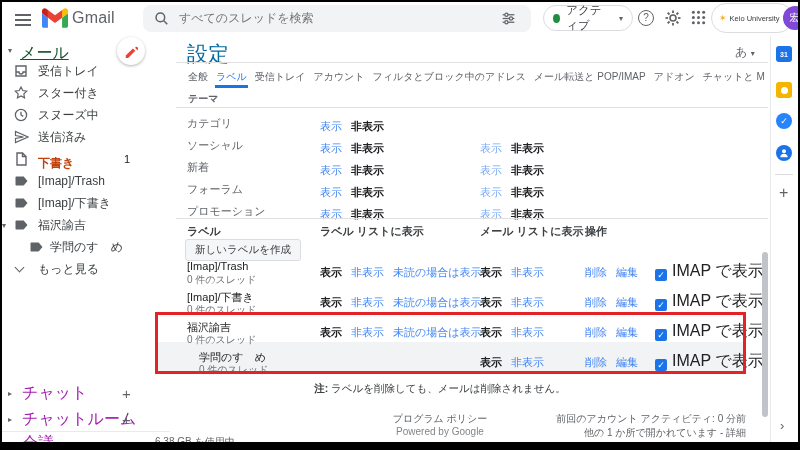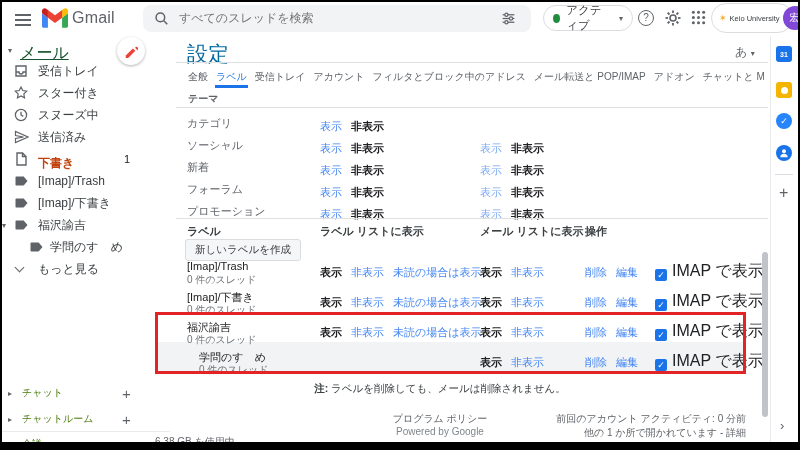--- a/index.html
+++ b/index.html
@@ -34,21 +34,21 @@
   .side-label{font-size:16px;color:#14532d;text-decoration:underline;}
   .compose{left:117px;top:37px;width:28px;height:28px;border-radius:50%;background:#fff;
            box-shadow:0 1px 3px rgba(0,0,0,.3);display:flex;align-items:center;justify-content:center;}
   .nav-item{left:0;width:175px;height:22px;display:flex;align-items:center;}
   .nav-item .nico{position:absolute;left:13px;width:16px;height:16px;}
   .nav-item .ntxt{position:absolute;left:38px;font-size:12px;color:#3c4043;white-space:nowrap;}
   .nav-item .ncount{position:absolute;left:124px;font-size:11px;color:#202124;}
   .tri{font-size:8px;color:#5f6368;}
   .chev{display:inline-block;width:7px;height:7px;border-right:1.6px solid #5f6368;border-bottom:1.6px solid #5f6368;transform:rotate(45deg);}
   .bot-item{left:0;width:175px;height:24px;display:flex;align-items:center;}
-  .bot-item .btxt{position:absolute;left:22px;font-size:10px;color:#4d7c0f;}
+  .bot-item .btxt{position:absolute;left:22px;font-size:16px;color:#a21caf;}
   .bot-item .plus{position:absolute;left:122px;font-size:15px;color:#5f6368;}
 
   
   .title{font-size:21px;color:#0369a1;text-align:center;}
   .hline{height:1px;background:#e0e0e0;}
   .tabs{left:187px;top:68px;width:578px;height:20px;display:flex;gap:6px;white-space:nowrap;overflow:hidden;}
   .tab{font-size:10px;color:#5f6368;padding:2px 1px 4px;}
   .tab.active{color:#1a73e8;border-bottom:3px solid #1a73e8;}
   .link{color:#4285f4;}
   .link2{color:#7baaf7;}

